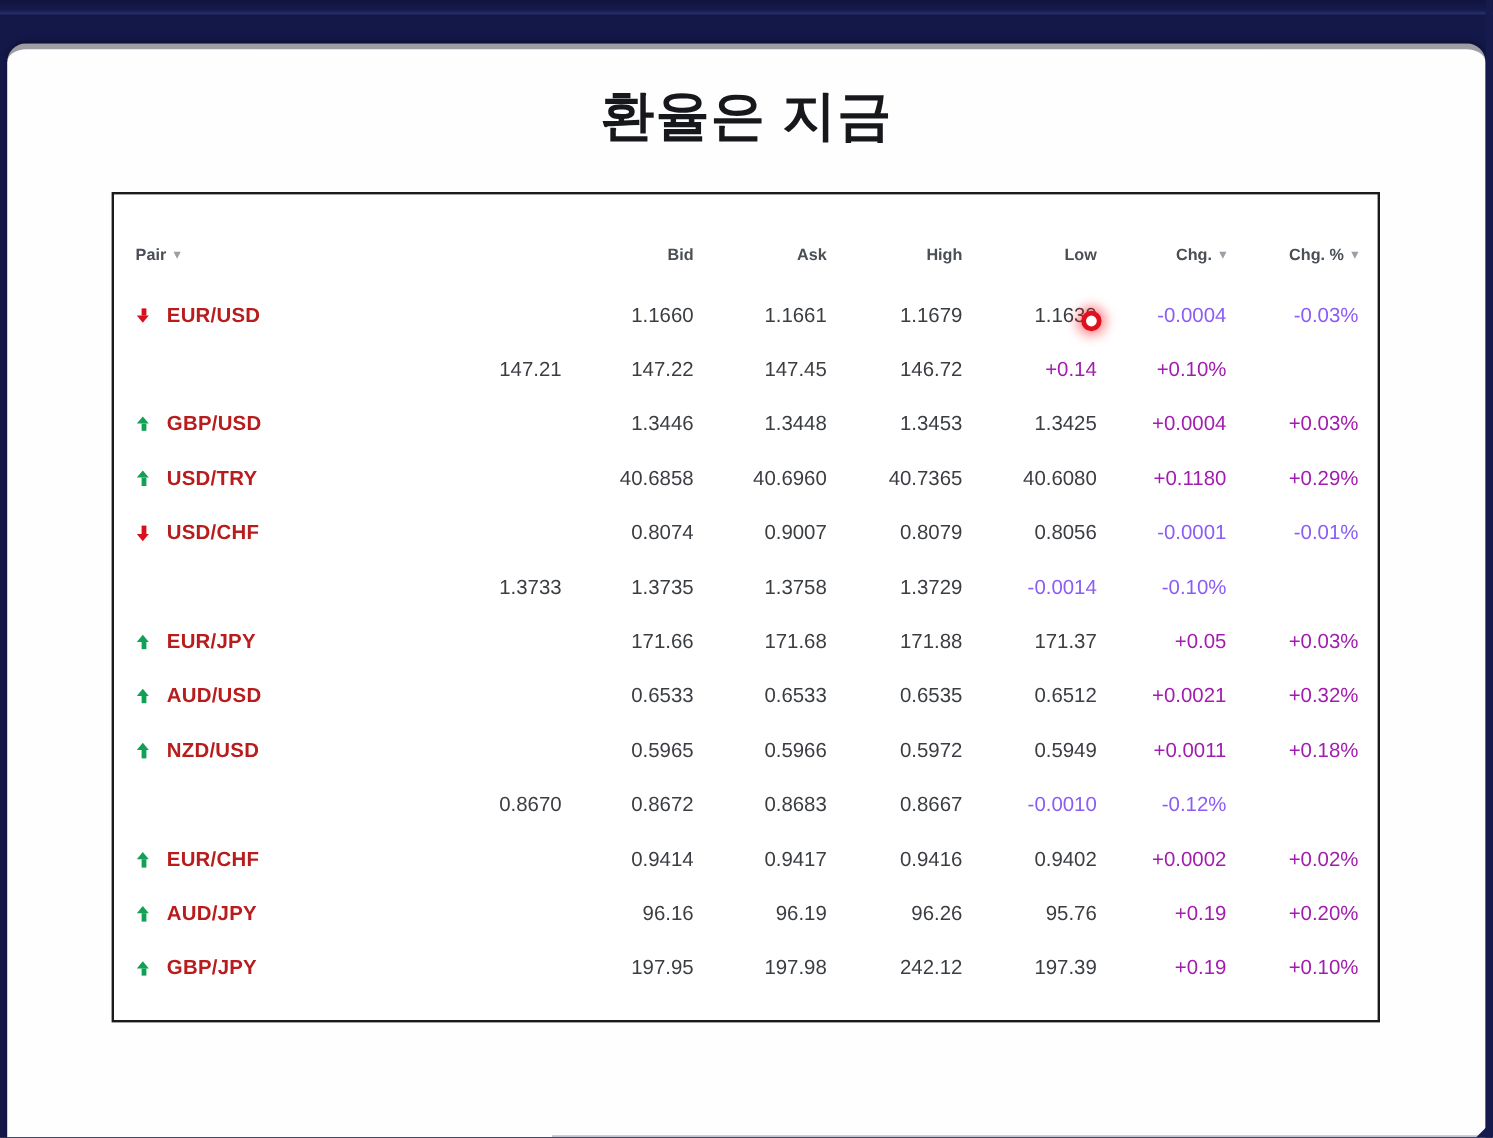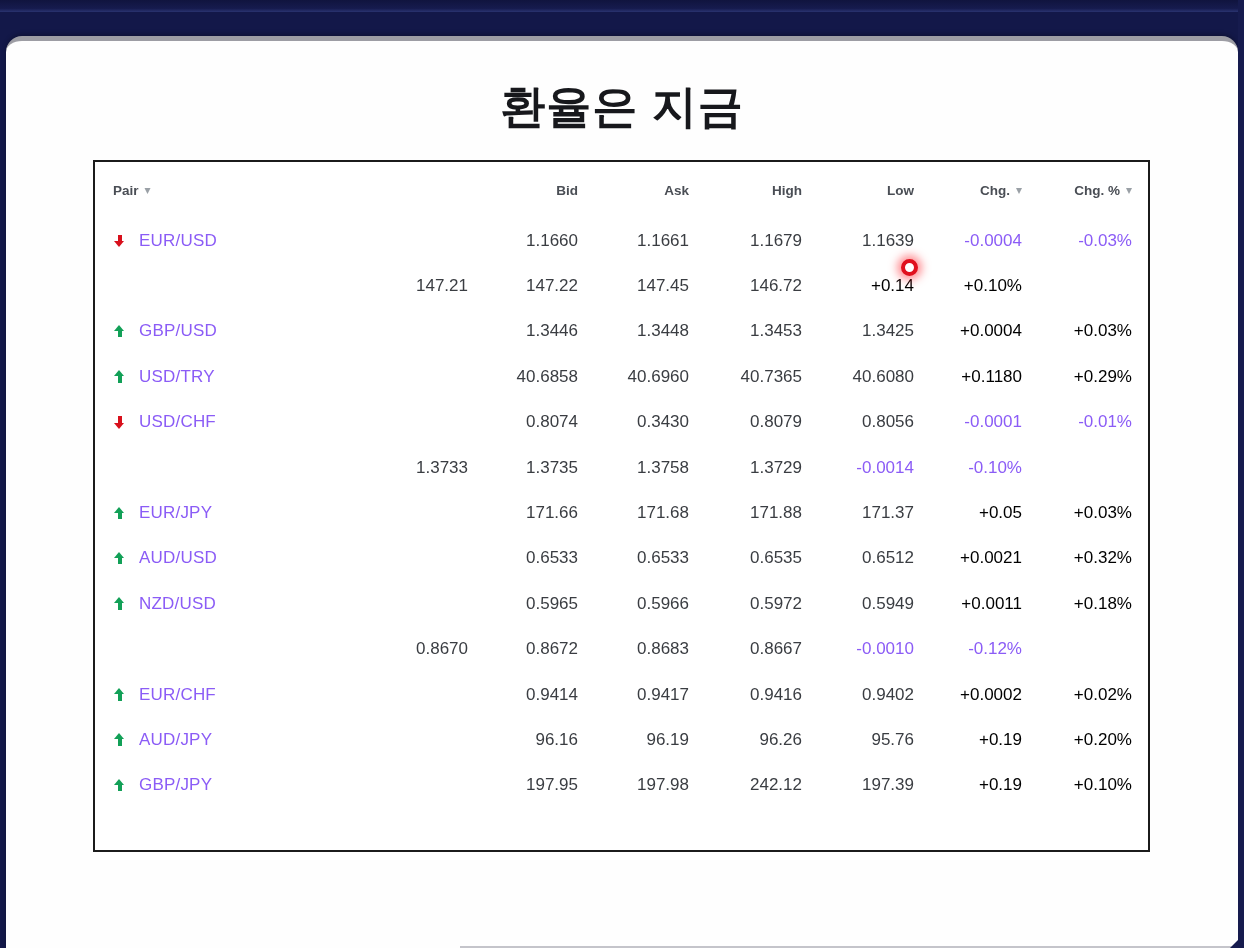--- a/index.html
+++ b/index.html
@@ -21,71 +21,71 @@
     background: #161b4e; z-index: 3;
   }
   .card {
     position: absolute; top: 36px; left: 6px; right: 6px; bottom: 0;
     background: #fefefe;
     border-top: 5px solid #9d9da4;
     border-radius: 16px 16px 0 0;
     box-shadow: 0 -2px 4px rgba(0,0,0,0.25);
   }
   .page-title {
-    margin: 0; padding-top: 36px;
+    margin: 0; padding-top: 26px;
     text-align: center;
     font-size: 45px; font-weight: 700;
     color: #17181c; letter-spacing: 1px;
   }
   .rates-table {
     position: absolute; left: 87px; top: 119px;
     width: 1053px; height: 688px;
     background: #ffffff;
     border: 2px solid #1b1b1b;
     box-sizing: content-box;
   }
   .t-header, .t-row {
     display: grid;
     grid-template-columns: minmax(0,1fr) 110px 111px 113px 112px 108px 110px;
     align-items: center;
     padding: 0 16px 0 18px;
   }
-  .t-header { height: 56px; }
+  .t-header { height: 56px; margin-top: 22px; }
   .t-row { height: 45.4px; }
   .h-cell {
     font-size: 13.5px; font-weight: 700; color: #4a4e55;
     display: flex; align-items: center;
   }
   .h-cell.num { justify-content: flex-end; align-items: center; }
   .caret { color: #9aa0a6; font-size: 12px; margin-left: 6px; line-height: 1; }
   .cell.num {
     text-align: right;
     font-size: 17px; color: #3a3d42;
     font-weight: 400;
     white-space: nowrap;
   }
   .pair-cell { display: flex; align-items: center; gap: 13px; }
-  .pair-label { font-size: 17px; font-weight: 400; color: #8b5cf6; letter-spacing: 0.2px; }
+  .pair-label { font-size: 17px; font-weight: 700; color: #b91c1c; letter-spacing: 0.2px; }
   .dir-icon { position: relative; width: 13px; height: 13px; flex: 0 0 13px; }
   .row-up .dir-icon { color: #12a057; }
   .row-down .dir-icon { color: #d8101c; }
   .dir-icon::before, .dir-icon::after { content: ""; position: absolute; }
   .row-up .dir-icon::before {
     left: 1px; top: 0;
     border-left: 5.5px solid transparent; border-right: 5.5px solid transparent;
     border-bottom: 6.5px solid currentColor;
   }
   .row-up .dir-icon::after { left: 4.5px; top: 6px; width: 4px; height: 6.5px; background: currentColor; }
   .row-down .dir-icon::before {
     left: 1px; bottom: 0;
     border-left: 5.5px solid transparent; border-right: 5.5px solid transparent;
     border-top: 6.5px solid currentColor;
   }
   .row-down .dir-icon::after { left: 4.5px; bottom: 6px; width: 4px; height: 6.5px; background: currentColor; }
-  .row-up .chg-cell { color: #000000; }
+  .row-up .chg-cell { color: #a21caf; }
   .row-down .chg-cell { color: #8b5cf6; }
   .cursor-dot {
     position: absolute; left: 901px; top: 259px;
     width: 9px; height: 9px;
     background: #ffffff;
     border: 4px solid #e0101d;
     border-radius: 50%;
     box-shadow: 0 0 9px 4px rgba(255,35,45,0.5);
     z-index: 5;
   }
@@ -180,21 +180,21 @@
     <div class="cell num">40.6080</div>
     <div class="cell num chg-cell">+0.1180</div>
     <div class="cell num chg-cell">+0.29%</div>
   </div>
           <div class="t-row row-down">
     <div class="cell pair-cell">
       <span class="dir-icon"></span>
       <span class="pair-label">USD/CHF</span>
     </div>
     <div class="cell num">0.8074</div>
-    <div class="cell num">0.3430</div>
+    <div class="cell num">0.9007</div>
     <div class="cell num">0.8079</div>
     <div class="cell num">0.8056</div>
     <div class="cell num chg-cell">-0.0001</div>
     <div class="cell num chg-cell">-0.01%</div>
   </div>
           <div class="t-row row-down">
     <div class="cell num">1.3733</div>
     <div class="cell num">1.3735</div>
     <div class="cell num">1.3758</div>
     <div class="cell num">1.3729</div>

